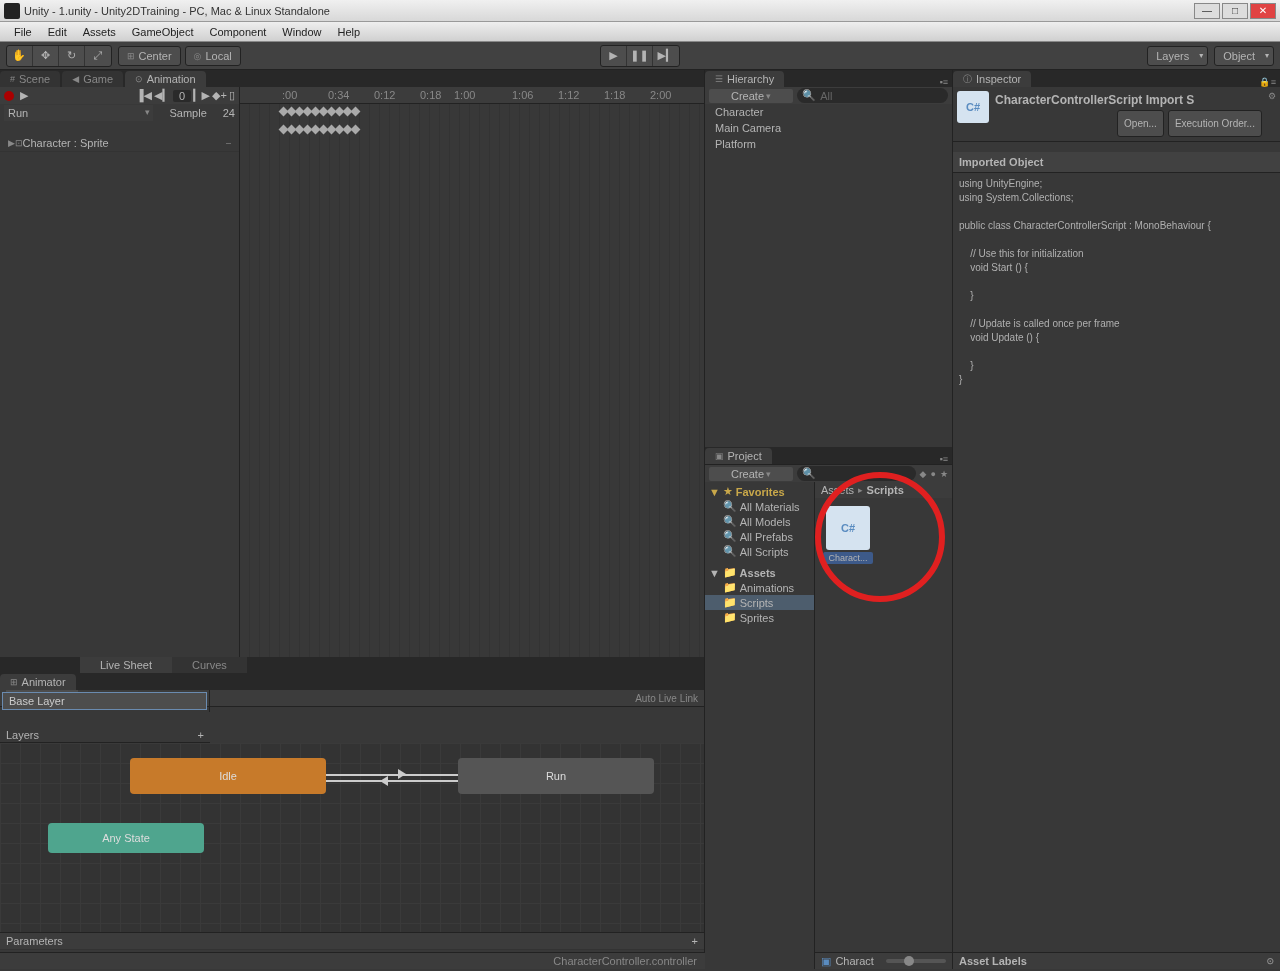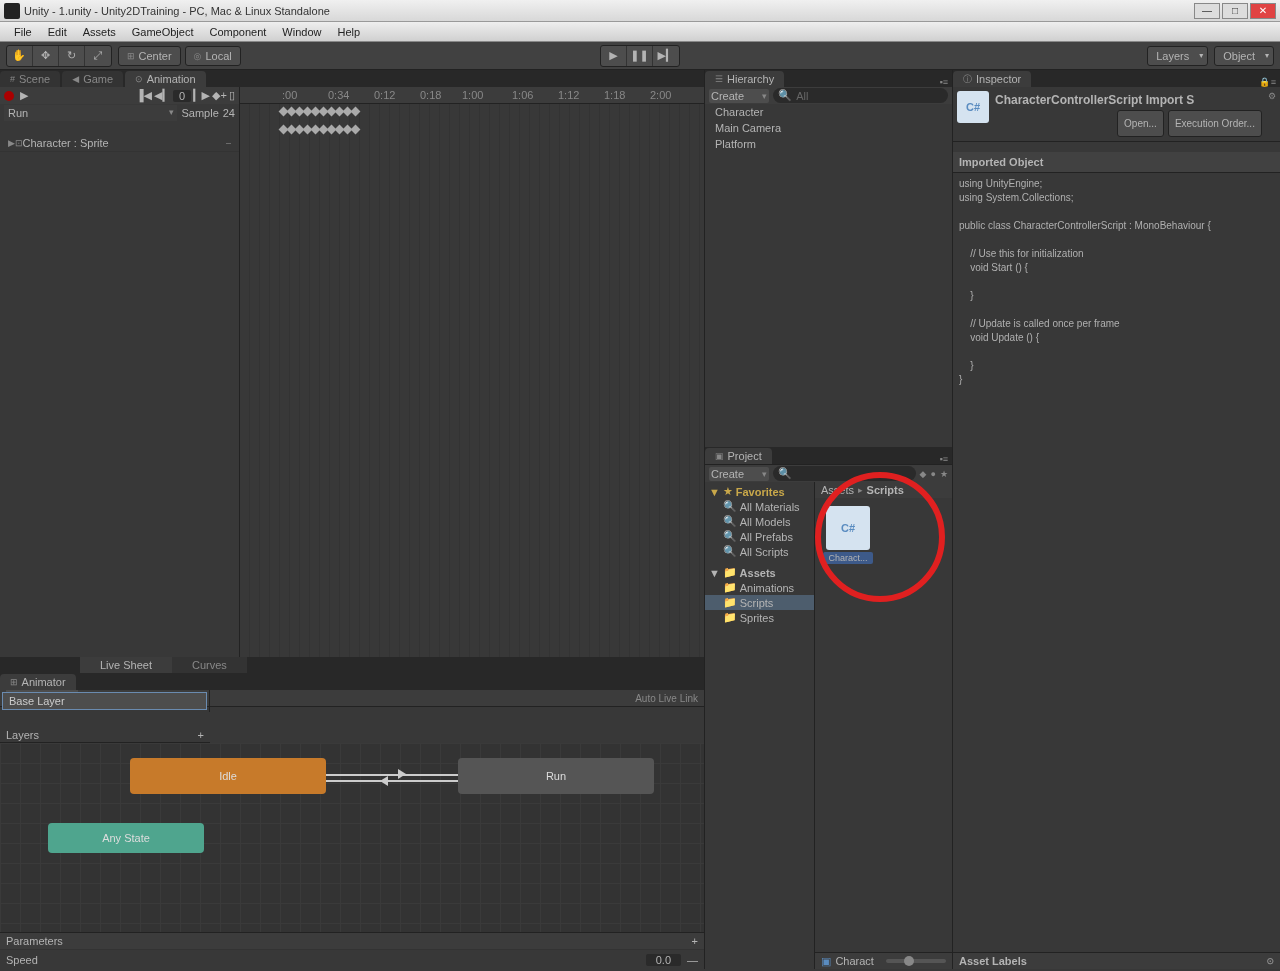--- a/index.html
+++ b/index.html
@@ -62,21 +62,21 @@
 .arrow.a2{left:326px;width:132px;top:37px}
 .arrowhead{position:absolute;width:0;height:0;border-top:5px solid transparent;border-bottom:5px solid transparent}
 .ah1{border-left:8px solid #ccc;left:398px;top:26px}
 .ah2{border-right:8px solid #ccc
 ;left:380px;top:33px}
 .params{height:17px;background:#3c3c3c;display:flex;align-items:center;padding:0 6px;border-top:1px solid #222}
 .param-row{height:20px;display:flex;align-items:center;padding:0 6px;gap:6px;border-top:1px solid #333}
 .param-row .val{margin-left:auto;background:#2a2a2a;padding:0 10px;border-radius:2px}
 .hierarchy{flex:1;background:#383838}
 .hier-toolbar{height:17px;background:#3c3c3c;display:flex;align-items:center;padding:0 4px;gap:4px}
-.create-btn{background:#4d4d4d;padding:1px 2px;border-radius:2px;display:flex;align-items:center;gap:18px}
+.create-btn{background:#4d4d4d;padding:1px 22px;border-radius:2px;display:flex;align-items:center;gap:2px}
 .search{background:#2a2a2a;border-radius:8px;padding:1px 6px;flex:1;display:flex;align-items:center;gap:4px;color:#666}
 .hier-item{padding:2px 10px;cursor:pointer}
 .project{height:505px;display:flex;flex-direction:column;border-top:1px solid #222}
 .proj-toolbar{height:17px;background:#3c3c3c;display:flex;align-items:center;padding:0 4px;gap:4px}
 .proj-body{flex:1;display:flex}
 .proj-tree{width:110px;border-right:1px solid #222;padding:2px 0;overflow:hidden}
 .tree-item{padding:1px 4px;display:flex;align-items:center;gap:3px;cursor:pointer;white-space:nowrap}
 .tree-item.fav{color:#c9a84a}
 .tree-item.selected{background:#4d5d6d}
 .proj-content{flex:1;display:flex;flex-direction:column;position:relative}
@@ -183,38 +183,38 @@
           <span class="num">0</span>
           <span>▎▶</span>
           <span>◆+</span>
           <span>▯</span>
         </div>
         <div class="anim-row2">
           <div class="rundd">
               <span>Run</span>
               <span class="small-icon">▾</span>
             </div>
-          <span style="margin:0 4px">Sample</span>
+          <span style="margin:0 16px">Sample</span>
           <span class="num">24</span>
         </div>
         <div style="height:14px"></div>
         <div class="track-row">
           <span class="small-icon">▶</span>
           <span class="small-icon">⊡</span>
           <span>Character : Sprite</span>
           <span style="margin-left:auto" class="small-icon">–</span>
         </div>
       </div>
       <div class="timeline">
         <div class="timeline-ruler">
           <span style="left:42px">:00</span>
           <span style="left:88px">0:34</span>
           <span style="left:134px">0:12</span>
           <span style="left:180px">0:18</span>
-          <span style="left:222px">1:00</span>
+          <span style="left:214px">1:00</span>
           <span style="left:272px">1:06</span>
           <span style="left:318px">1:12</span>
           <span style="left:364px">1:18</span>
           <span style="left:410px">2:00</span>
         </div>
         <div class="timeline-body">
           <div class="keyframes" style="top:4px">
             <div class="kf"></div>
               <div class="kf"></div>
               <div class="kf"></div>
@@ -285,20 +285,23 @@
       <div class="params">
         <span>Parameters</span>
         <span style="margin-left:auto">+</span>
       </div>
       <div class="param-row">
         <span>Speed</span>
         <span class="val">0.0</span>
         <span>—</span>
       </div>
     </div>
+    <div class="statusbar">
+        <span>CharacterController.controller</span>
+      </div>
   </div>
 
   <div class="right-col">
 
     <div class="mid-col">
       <div class="tab-row">
         <div class="tab">
             <span class="small-icon">☰</span>
             <span>Hierarchy</span>
           </div>

